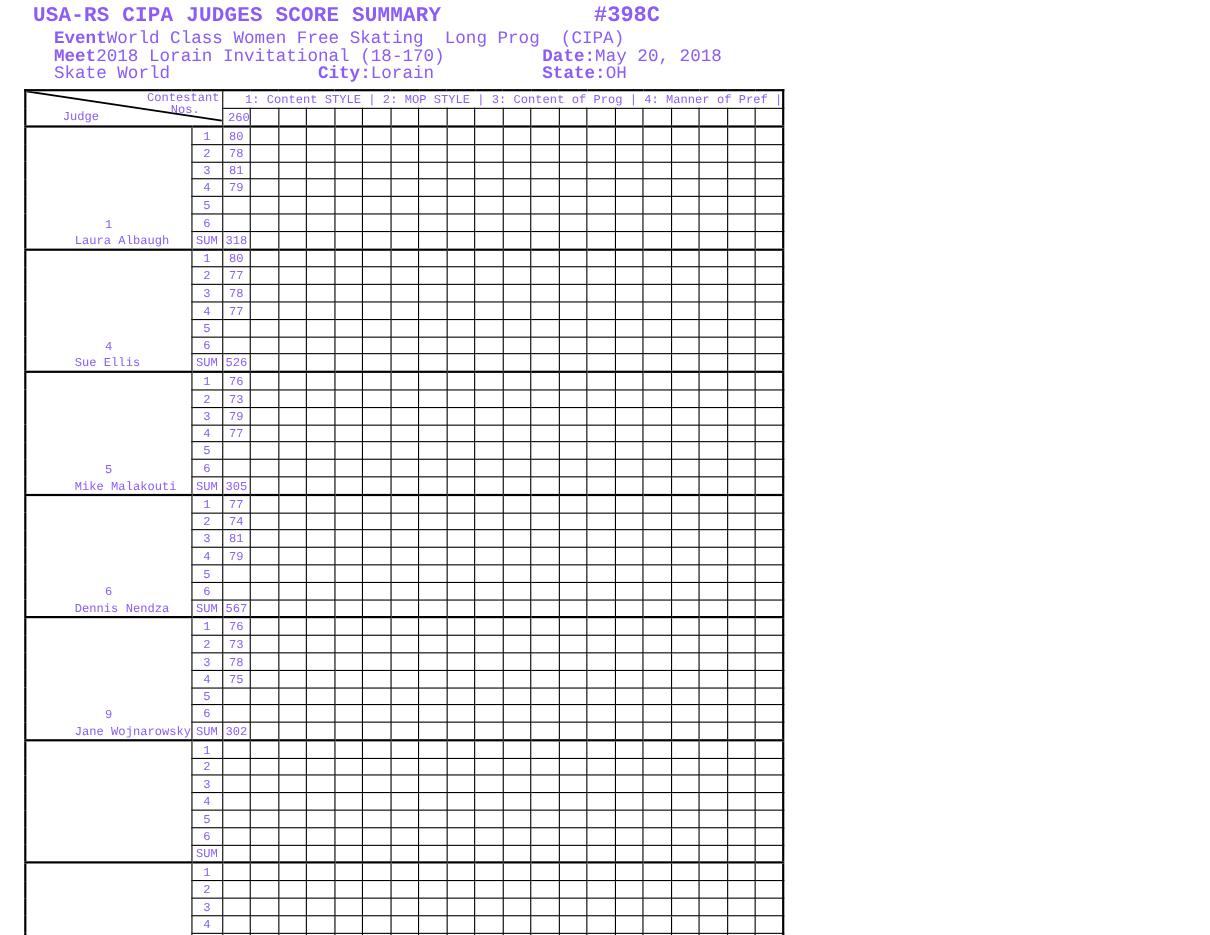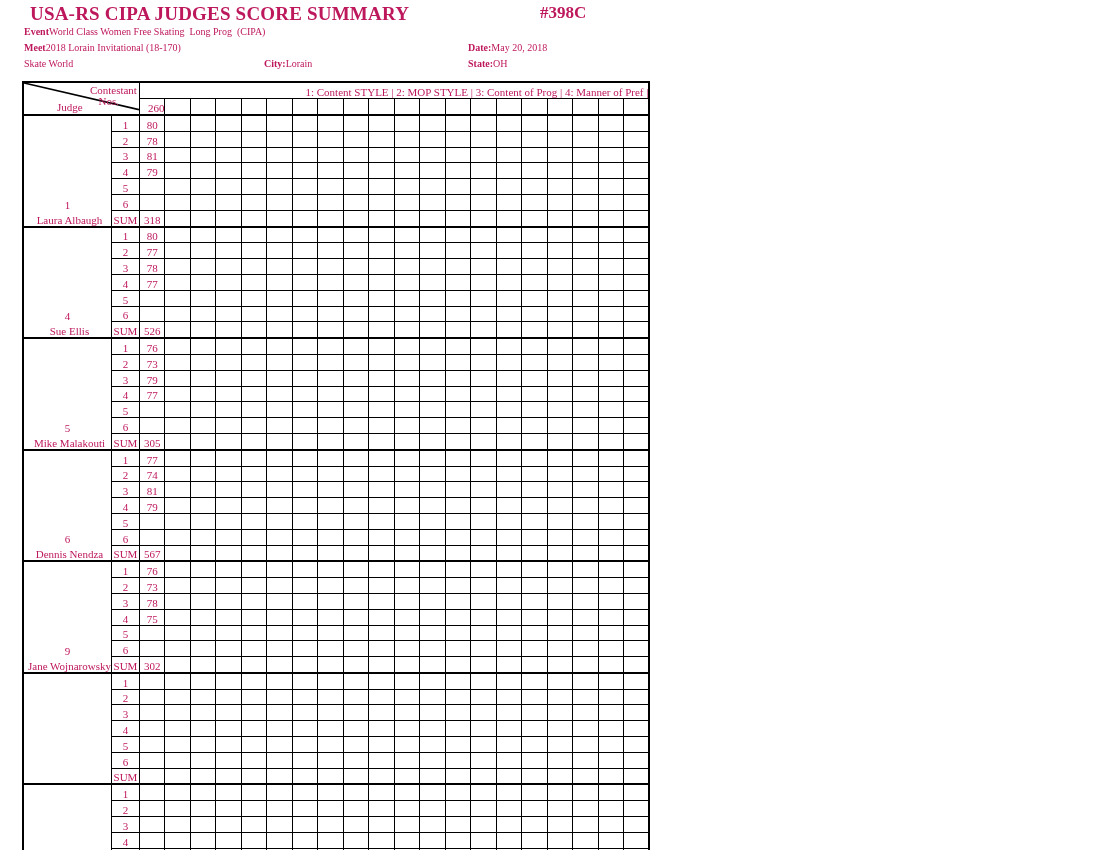--- a/index.html
+++ b/index.html
@@ -1,23 +1,23 @@
 <!DOCTYPE html>
 <html><head>
 <meta charset="utf-8">
 <style>
   html,body { margin:0; padding:0; background:#ffffff; }
   .page {
     position:relative; width:935px; height:850px; background:#fff;
-    font-family:Liberation Serif, serif; color:#be185d; overflow:hidden;
+    font-family:Liberation Mono, monospace; color:#8b5cf6; overflow:hidden;
   }
   .abs { position:absolute; white-space:pre-wrap; }
   .title { font-size:19px; font-weight:bold; letter-spacing:0.2px; }
-  .docnum { font-size:17px; font-weight:bold; }
-  .meta { font-size:10px; }
+  .docnum { font-size:20px; font-weight:bold; }
+  .meta { font-size:16px;margin-left:25px; }
   .meta b { font-weight:bold; }
 
   
   table.grid {
     position:absolute; left:22px; top:81px;
     border-collapse:collapse; table-layout:fixed;
     border:2px solid #000;
   }
   table.grid td {
     border:1px solid #000; padding:0; margin:0;
@@ -32,21 +32,21 @@
 
   td.colhdr { font-size:9.5px; padding-left:4px; vertical-align:middle; border-left-width:2px; }
   td.sc { text-align:center; height:14.8px; }
   td.g  { border-left-width:2px; }
   td.rowlbl { text-align:center; height:14.8px; }
   td.judge {
     vertical-align:middle; white-space:normal; overflow-wrap:anywhere;
     line-height:13px;
   }
   td.judge .jnum { display:block; text-align:center; margin-bottom:3px; }
-  td.judge .jname { display:block; text-align:center; padding-left:4px; }
+  td.judge .jname { display:block; text-align:left; padding-left:4px;margin-left:40px; }
   tr.hdr td { height:15px;text-align:right; }
   tr.bs td { border-top-width:2px; }
 </style>
 </head>
 <body>
 
 <div class="page">
 
   <div class="abs title" style="left:30px; top:3px;">USA-RS CIPA JUDGES SCORE SUMMARY</div>
   <div class="abs docnum" style="left:540px; top:3px;">#398C</div>

